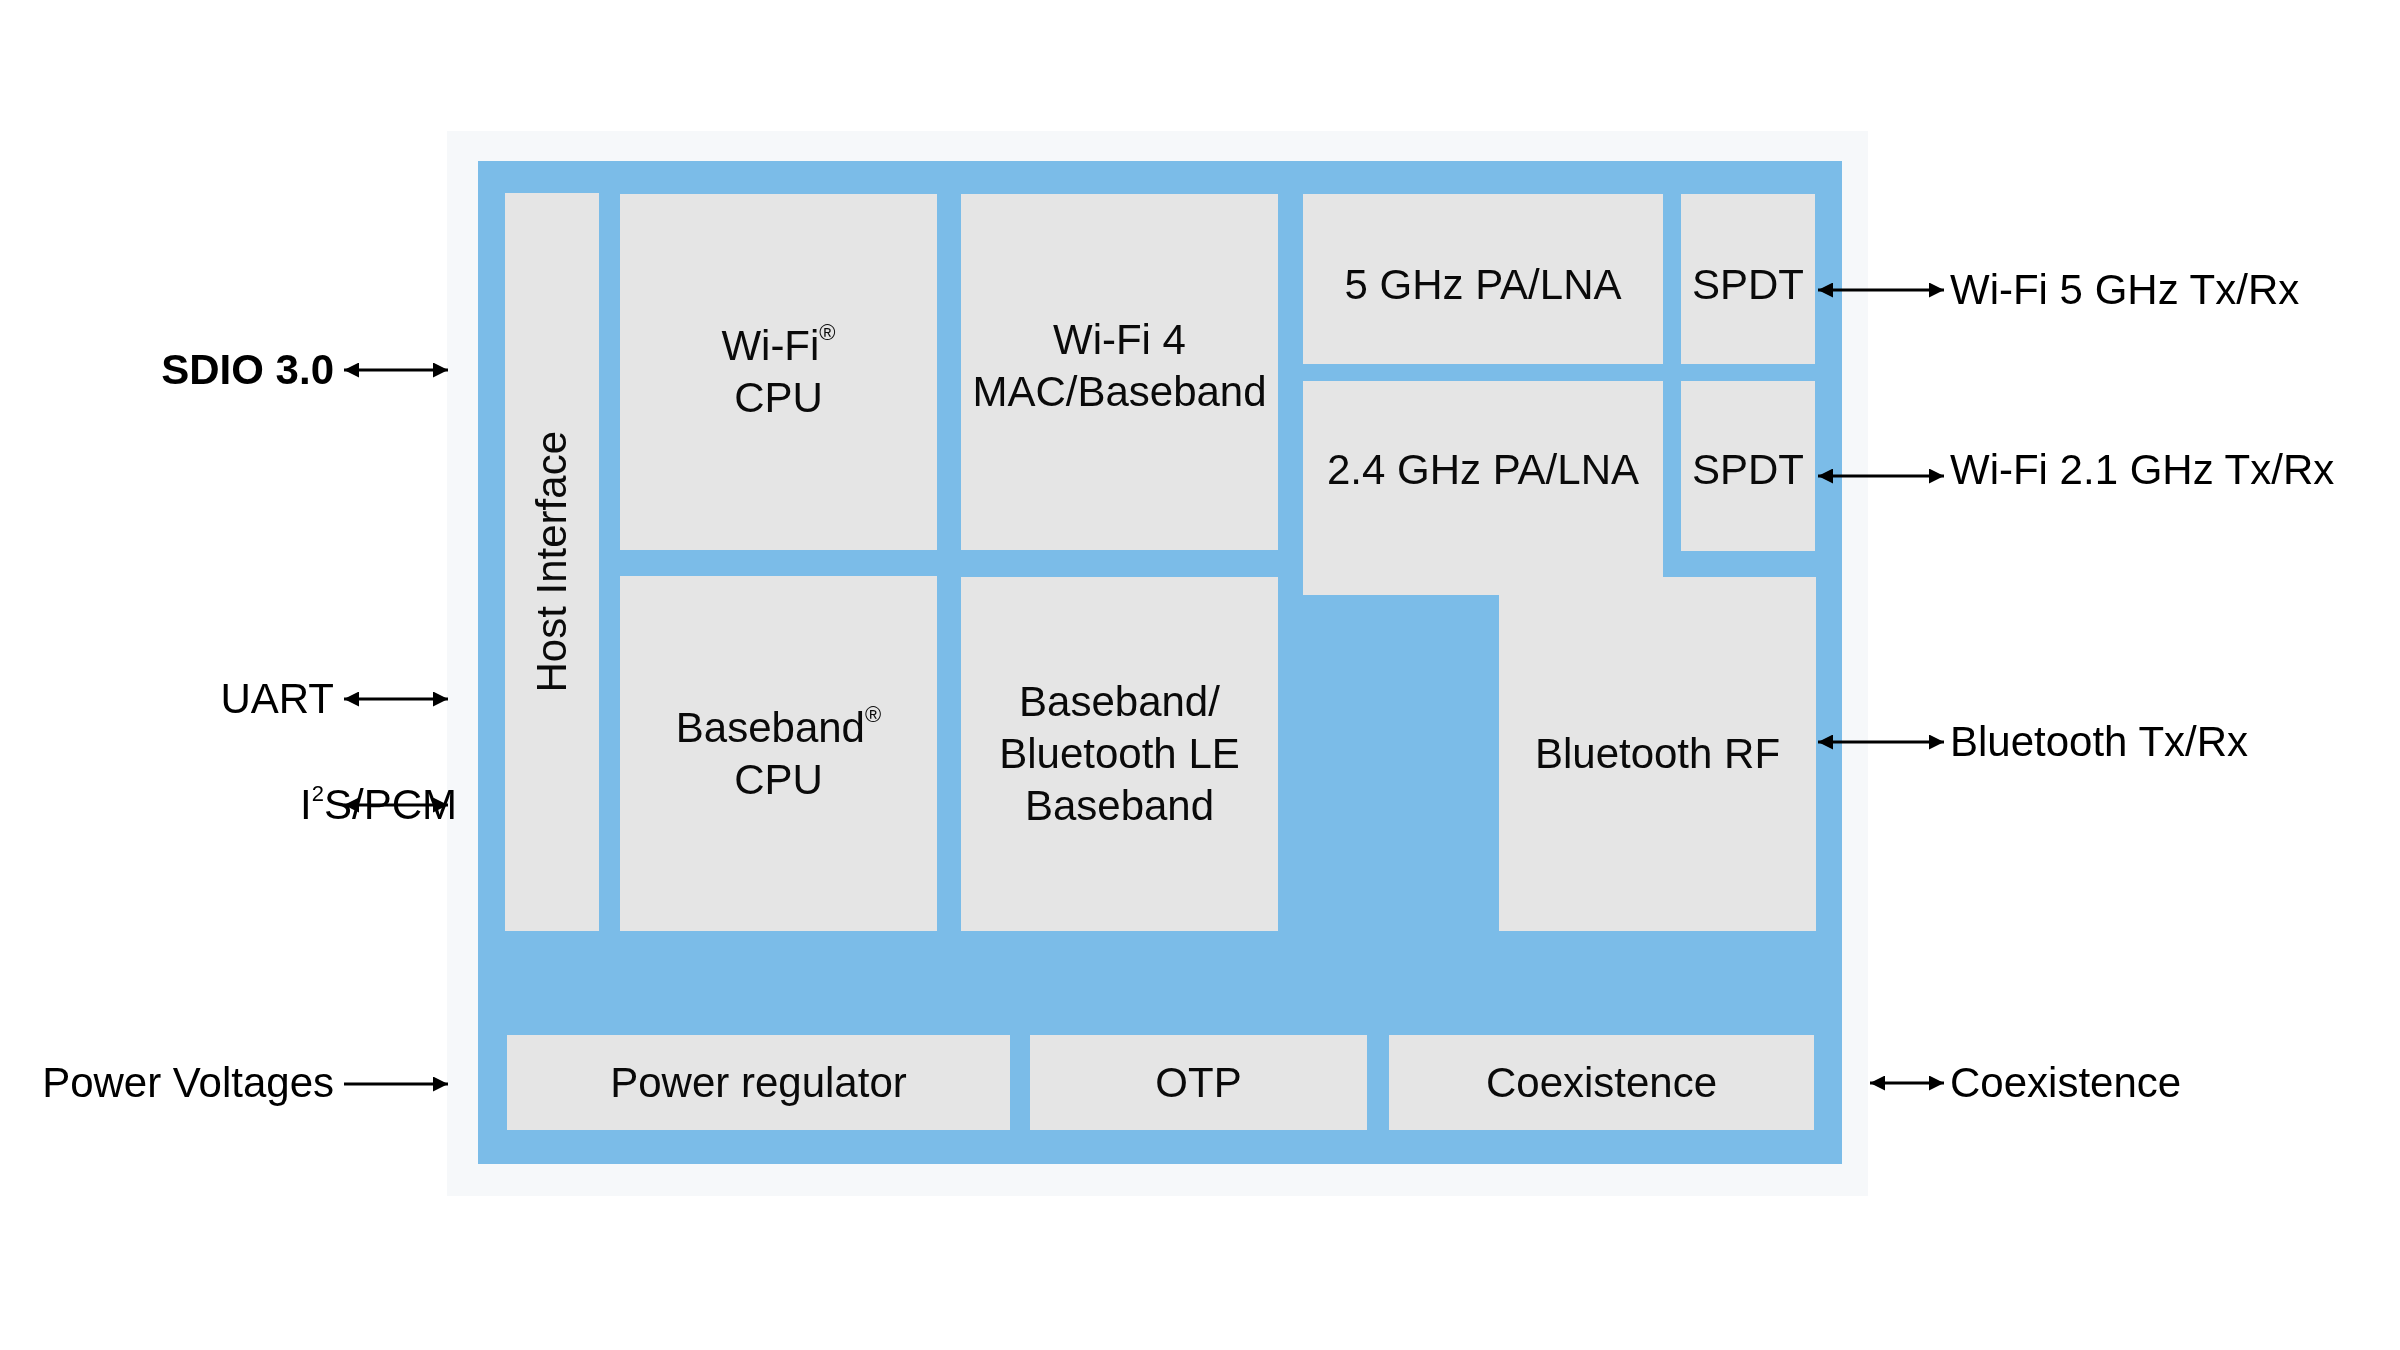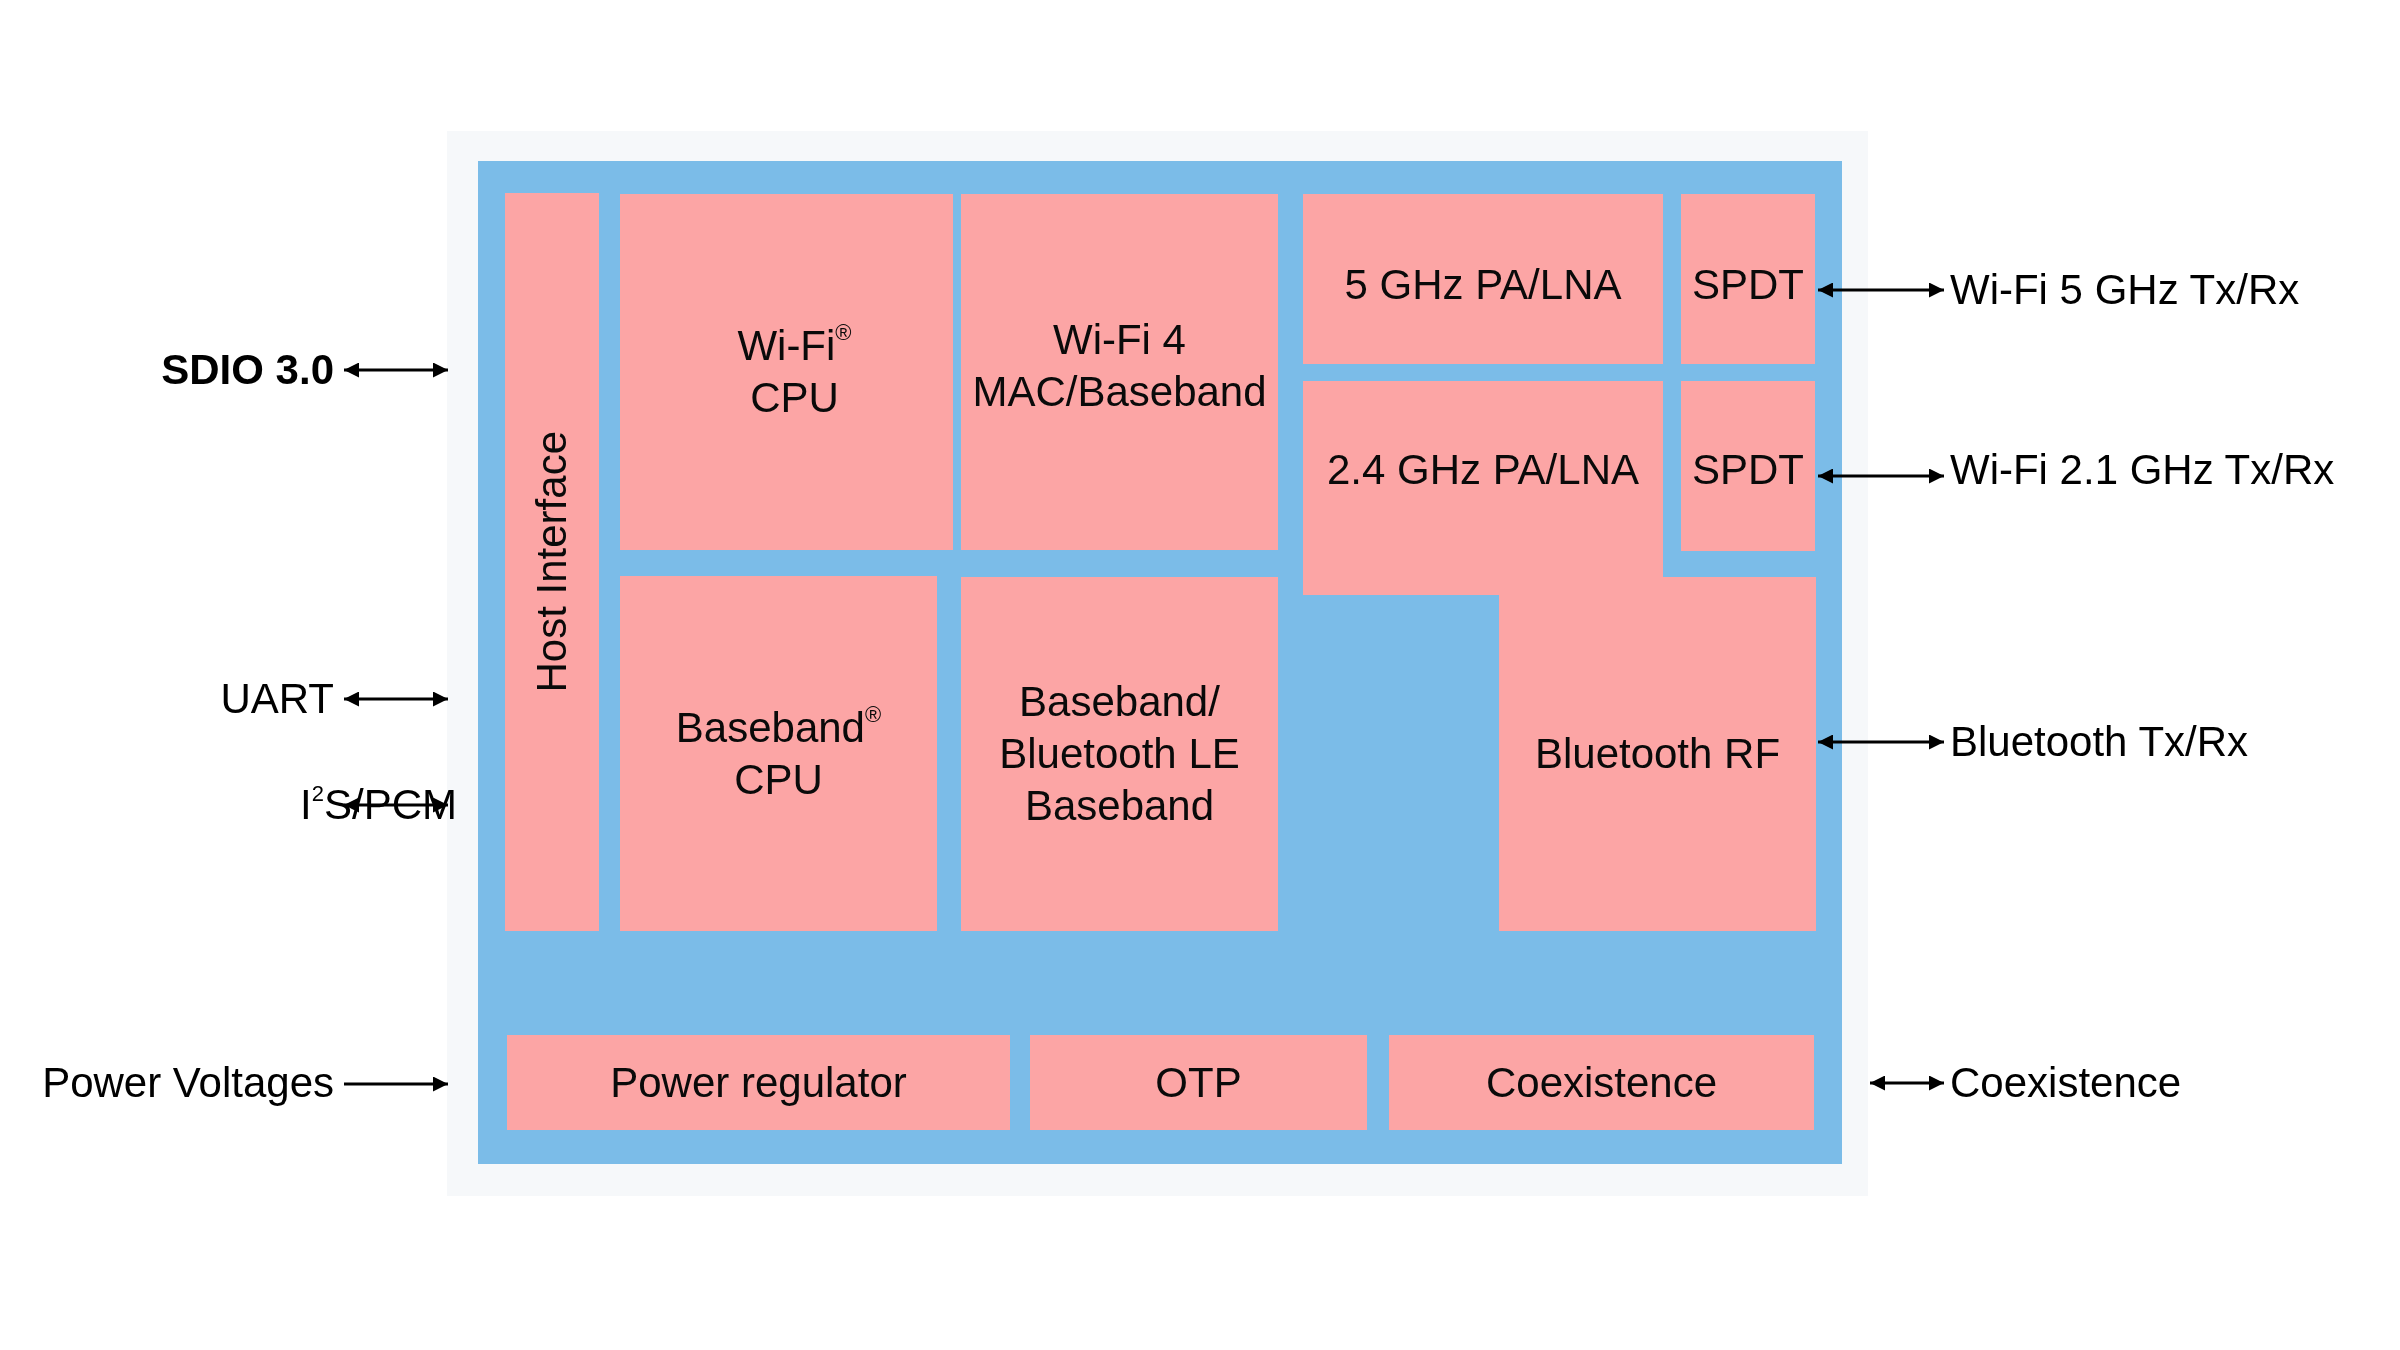--- a/index.html
+++ b/index.html
@@ -1,40 +1,40 @@
 <!DOCTYPE html>
 <html><head>
 <meta charset="utf-8">
 <style>
   html, body { margin: 0; padding: 0; background: #ffffff; }
   body { width: 2400px; height: 1350px; position: relative; overflow: hidden;
          font-family: "Liberation Sans", sans-serif; color: #000; }
   .abs { position: absolute; }
   .frame { background: #f6f8fa; }
   .chip { background: #7bbce8; }
-  .blk { background: #fca5a5; display: flex; align-items: center; justify-content: center;
+  .blk { background: #e5e5e5; display: flex; align-items: center; justify-content: center;
          text-align: center; font-size: 42px; line-height: 52px; color: #0a0a0a; }
   .blk sup { font-size: 22px; vertical-align: 20px; line-height: 0; }
   .lbl { font-size: 42px; line-height: 48px; white-space: nowrap; color: #000; }
   .lbl sup { font-size: 22px; vertical-align: 18px; line-height: 0; }
   .lbl.left { text-align: right; }
   .vert { writing-mode: vertical-rl; transform: rotate(180deg); }
   svg.arrows { position: absolute; left: 0; top: 0; }
 </style>
 </head>
 <body>
 
 <div class="abs frame" style="left:447px; top:131px; width:1421px; height:1065px;"></div>
 <div class="abs chip" style="left:478px; top:161px; width:1364px; height:1003px;"></div>
 
 <div class="abs blk" style="left:505px; top:193px; width:94px; height:738px;">
   <span class="vert">Host Interface</span>
 </div>
 
-<div class="abs blk" style="left:620px; top:194px; width:317px; height:356px;padding-left:16px;">
+<div class="abs blk" style="left:620px; top:194px; width:317px; height:356px;">
   <div>
     <div><span>Wi-Fi</span><sup>®</sup></div>
     <div>CPU</div>
   </div>
 </div>
 
 <div class="abs blk" style="left:961px; top:194px; width:317px; height:356px; align-items:flex-start;">
   <div style="margin-top:120px;">
     <div>Wi-Fi 4</div>
     <div>MAC/Baseband</div>

